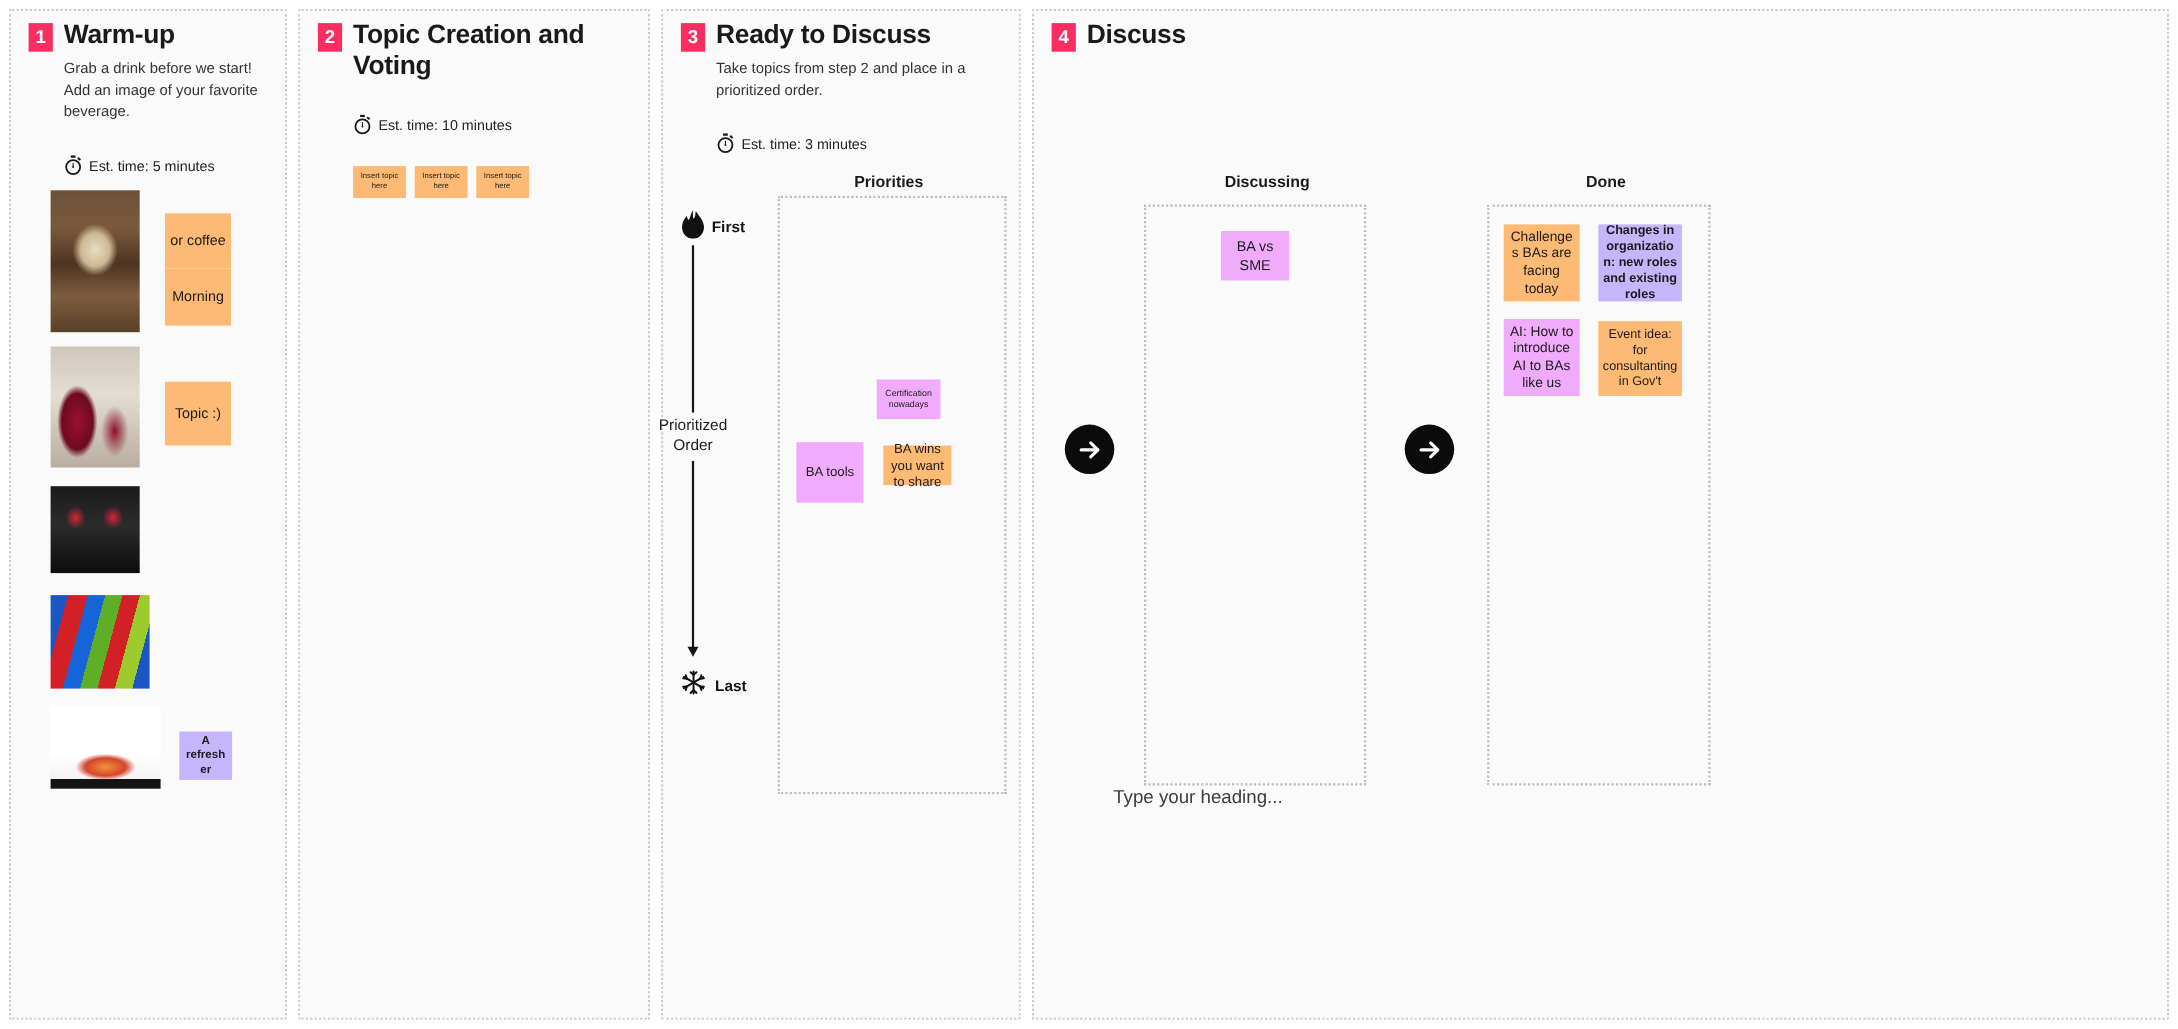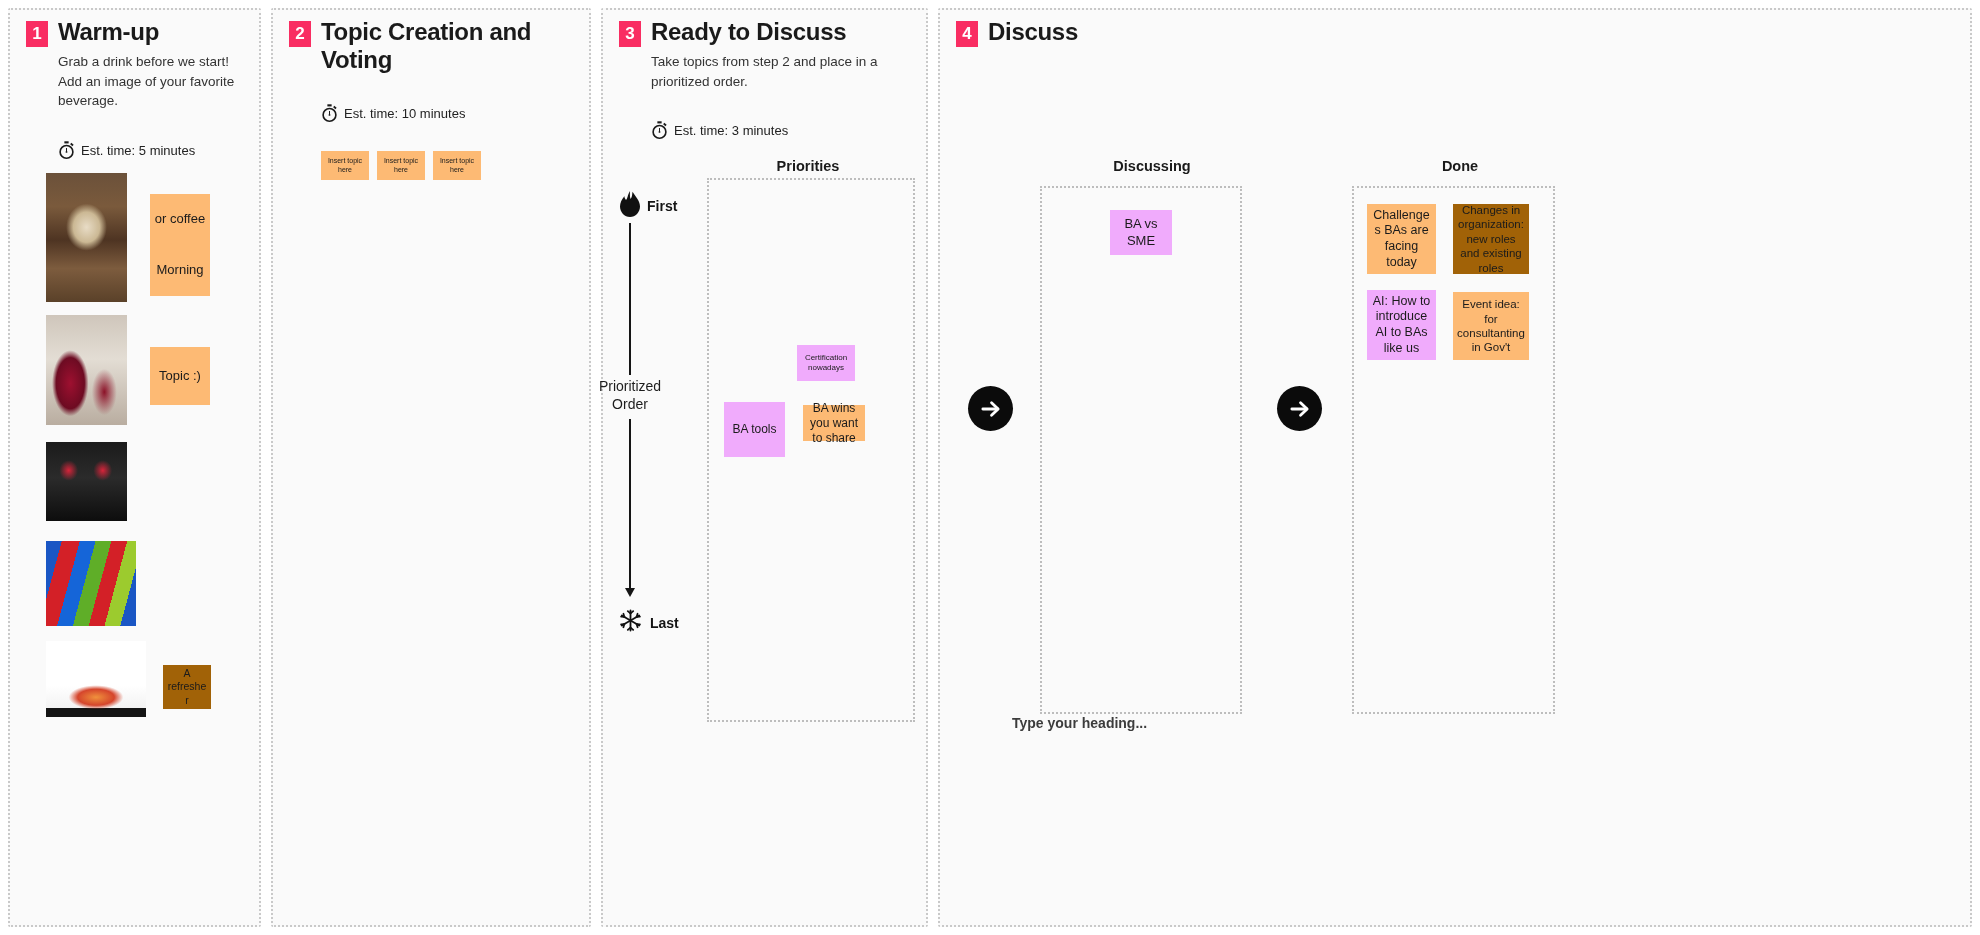--- a/index.html
+++ b/index.html
@@ -53,21 +53,21 @@
     position: absolute;
     display: flex; align-items: center; justify-content: center;
     text-align: center;
     color: #1b1b1b;
     line-height: 1.25;
     padding: 4px;
     word-break: break-word;
   }
   .note.yellow { background: #fdba74; }
   .note.green  { background: #f0abfc; }
-  .note.teal   { background: #a16207; }
+  .note.teal   { background: #c4b5fd; font-weight: bold; }
 
   
   .photo { position: absolute; background-size: cover; background-position: center; border: 0; }
 
   .img-coffee {
     background:
       radial-gradient(ellipse 36% 26% at 50% 42%, #e8dcc6 0%, #cbb894 45%, rgba(203,184,148,0) 70%),
       linear-gradient(180deg, #6b513a 0%, #7a5a3c 26%, #4e3422 52%, #7d5c3e 74%, #5a4129 100%);
   }
   .img-wine {
@@ -106,21 +106,21 @@
   }
   .col-title {
     position: absolute; font-size: 14.5px; font-weight: bold;
     color: #1a1a1a; text-align: center;
   }
   .dropzone { position: absolute; border: 2px dotted #bdbdbd; background: transparent; }
   .circle-arrow {
     position: absolute; width: 45px; height: 45px; border-radius: 50%;
     background: #0b0b0b; display: flex; align-items: center; justify-content: center;
   }
-  .placeholder-text { position: absolute; font-size: 14px; color: #3c3c3c; font-weight: bold; }
+  .placeholder-text { position: absolute; font-size: 17px; color: #3c3c3c; }
 </style>
 </head>
 <body>
 
 <div class="board">
 
   <div class="frame" id="frame-1">
     <div class="step-head">
       <div class="step-titlerow">
         <div class="badge">1</div>

